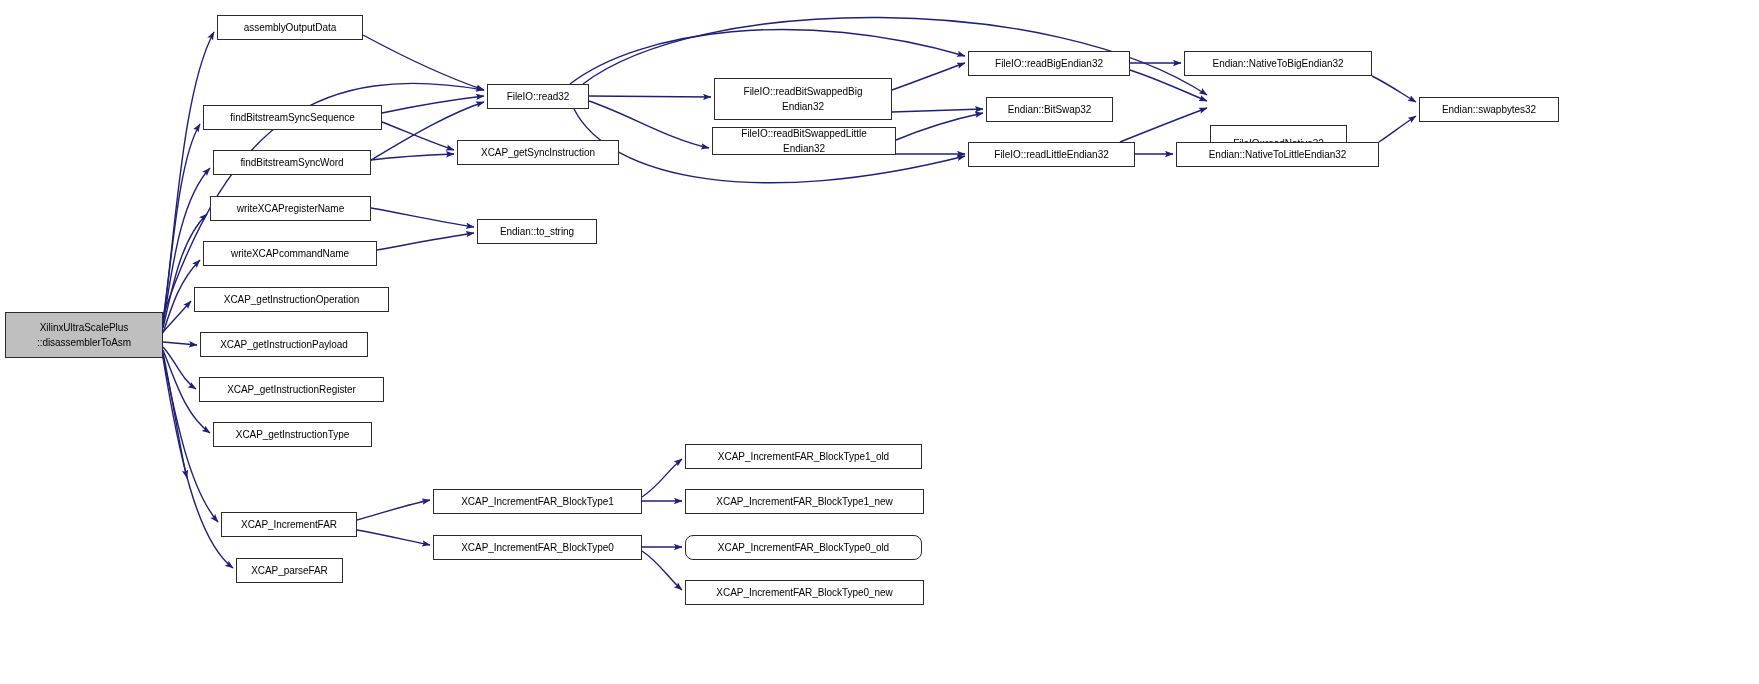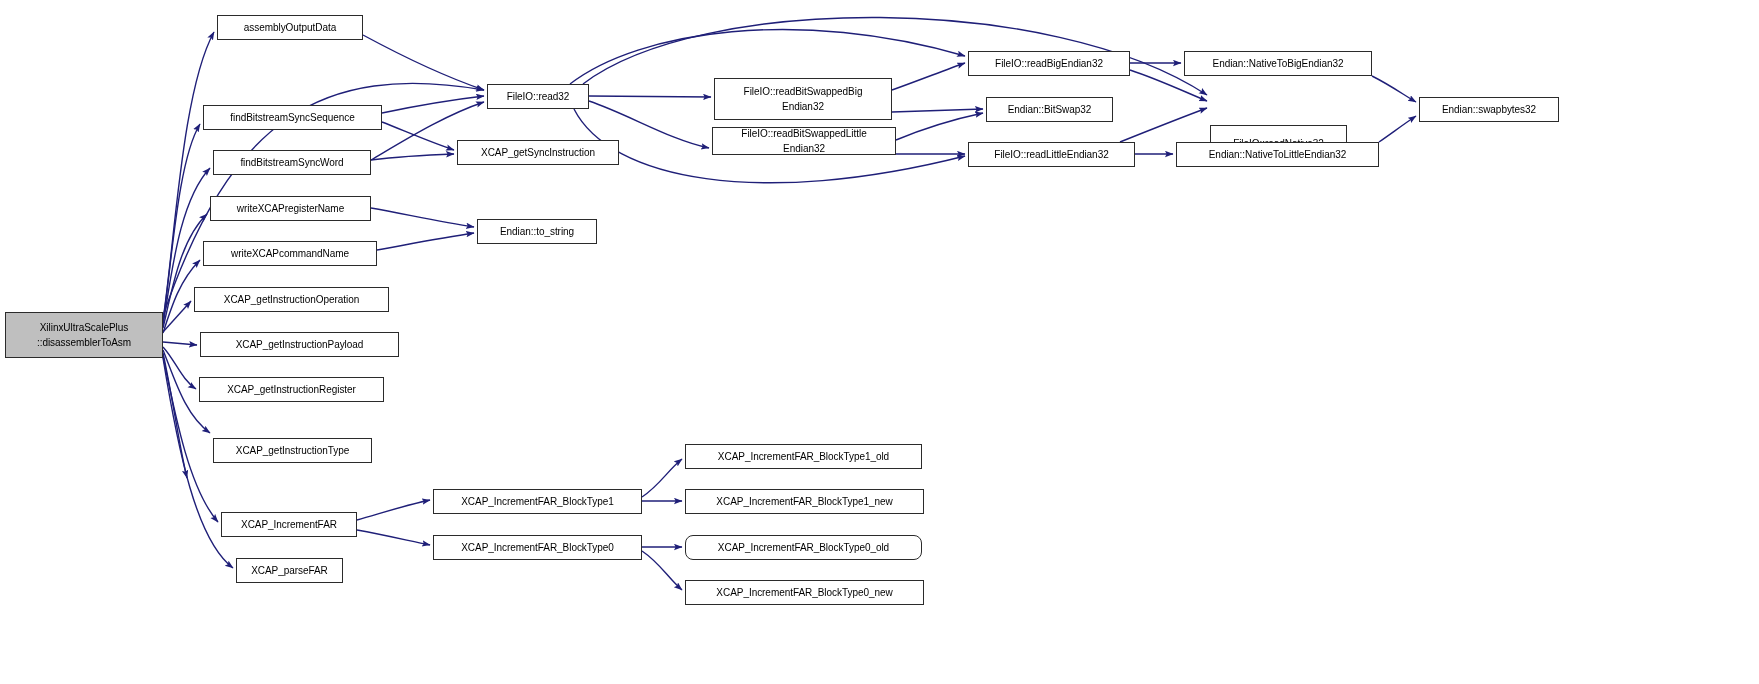--- a/index.html
+++ b/index.html
@@ -113,23 +113,23 @@
   </svg>
   <div id="node-layer">
       <div class="gnode root" title="XilinxUltraScalePlus::disassemblerToAsm" style="left: 5px; top: 312px; width: 158px; height: 46px; background: rgb(191, 191, 191); border-color: rgb(43, 43, 43);"><span class="lbl">XilinxUltraScalePlus
 ::disassemblerToAsm</span></div>
       <div class="gnode" title="assemblyOutputData" style="left: 217px; top: 15px; width: 146px; height: 25px; background: rgb(255, 255, 255); border-color: rgb(43, 43, 43);"><span class="lbl">assemblyOutputData</span></div>
       <div class="gnode" title="findBitstreamSyncSequence" style="left: 203px; top: 105px; width: 179px; height: 25px; background: rgb(255, 255, 255); border-color: rgb(43, 43, 43);"><span class="lbl">findBitstreamSyncSequence</span></div>
       <div class="gnode" title="findBitstreamSyncWord" style="left: 213px; top: 150px; width: 158px; height: 25px; background: rgb(255, 255, 255); border-color: rgb(43, 43, 43);"><span class="lbl">findBitstreamSyncWord</span></div>
       <div class="gnode" title="writeXCAPregisterName" style="left: 210px; top: 196px; width: 161px; height: 25px; background: rgb(255, 255, 255); border-color: rgb(43, 43, 43);"><span class="lbl">writeXCAPregisterName</span></div>
       <div class="gnode" title="writeXCAPcommandName" style="left: 203px; top: 241px; width: 174px; height: 25px; background: rgb(255, 255, 255); border-color: rgb(43, 43, 43);"><span class="lbl">writeXCAPcommandName</span></div>
       <div class="gnode" title="XCAP_getInstructionOperation" style="left: 194px; top: 287px; width: 195px; height: 25px; background: rgb(255, 255, 255); border-color: rgb(43, 43, 43);"><span class="lbl">XCAP_getInstructionOperation</span></div>
-      <div class="gnode" title="XCAP_getInstructionPayload" style="left: 200px; top: 332px; width: 199px; height: 25px; background: rgb(255, 255, 255); border-color: rgb(43, 43, 43); align-items: center;"><span class="lbl">XCAP_getInstructionPayload</span></div>
+      <div class="gnode" title="XCAP_getInstructionPayload" style="left: 200px; top: 332px; width: 168px; height: 25px; background: rgb(255, 255, 255); border-color: rgb(43, 43, 43); align-items: center;"><span class="lbl">XCAP_getInstructionPayload</span></div>
       <div class="gnode" title="XCAP_getInstructionRegister" style="left: 199px; top: 377px; width: 185px; height: 25px; background: rgb(255, 255, 255); border-color: rgb(43, 43, 43);"><span class="lbl">XCAP_getInstructionRegister</span></div>
-      <div class="gnode" title="XCAP_getInstructionType" style="left: 213px; top: 422px; width: 159px; height: 25px; background: rgb(255, 255, 255); border-color: rgb(43, 43, 43); margin-top: 16px;"><span class="lbl">XCAP_getInstructionType</span></div>
+      <div class="gnode" title="XCAP_getInstructionType" style="left: 213px; top: 422px; width: 159px; height: 25px; background: rgb(255, 255, 255); border-color: rgb(43, 43, 43);"><span class="lbl">XCAP_getInstructionType</span></div>
       <div class="gnode" title="XCAP_IncrementFAR" style="left: 221px; top: 512px; width: 136px; height: 25px; background: rgb(255, 255, 255); border-color: rgb(43, 43, 43);"><span class="lbl">XCAP_IncrementFAR</span></div>
       <div class="gnode" title="XCAP_parseFAR" style="left: 236px; top: 558px; width: 107px; height: 25px; background: rgb(255, 255, 255); border-color: rgb(43, 43, 43);"><span class="lbl">XCAP_parseFAR</span></div>
       <div class="gnode" title="FileIO::read32" style="left: 487px; top: 84px; width: 102px; height: 25px; background: rgb(255, 255, 255); border-color: rgb(43, 43, 43);"><span class="lbl">FileIO::read32</span></div>
       <div class="gnode" title="XCAP_getSyncInstruction" style="left: 457px; top: 140px; width: 162px; height: 25px; background: rgb(255, 255, 255); border-color: rgb(43, 43, 43);"><span class="lbl">XCAP_getSyncInstruction</span></div>
       <div class="gnode" title="Endian::to_string" style="left: 477px; top: 219px; width: 120px; height: 25px; background: rgb(255, 255, 255); border-color: rgb(43, 43, 43);"><span class="lbl">Endian::to_string</span></div>
       <div class="gnode" title="FileIO::readBitSwappedBigEndian32" style="left: 714px; top: 78px; width: 178px; height: 42px; background: rgb(255, 255, 255); border-color: rgb(43, 43, 43);"><span class="lbl">FileIO::readBitSwappedBig
 Endian32</span></div>
       <div class="gnode" title="FileIO::readBitSwappedLittleEndian32" style="left: 712px; top: 127px; width: 184px; height: 28px; background: rgb(255, 255, 255); border-color: rgb(43, 43, 43);"><span class="lbl">FileIO::readBitSwappedLittle
 Endian32</span></div>
       <div class="gnode" title="XCAP_IncrementFAR_BlockType1" style="left: 433px; top: 489px; width: 209px; height: 25px; background: rgb(255, 255, 255); border-color: rgb(43, 43, 43);"><span class="lbl">XCAP_IncrementFAR_BlockType1</span></div>

